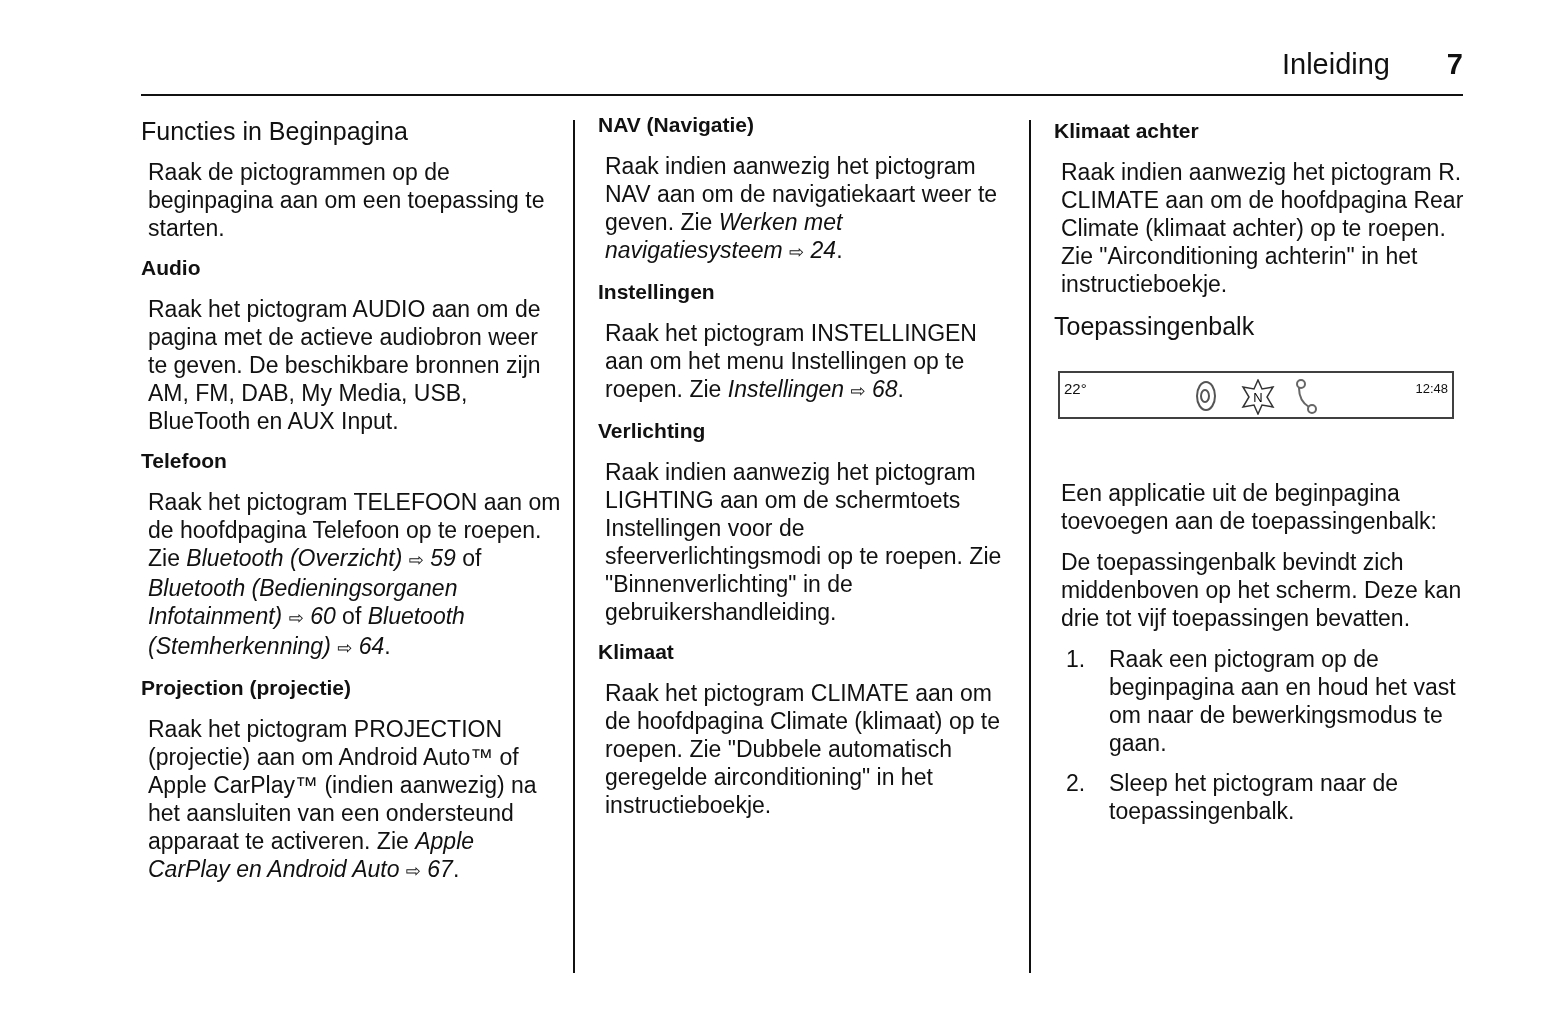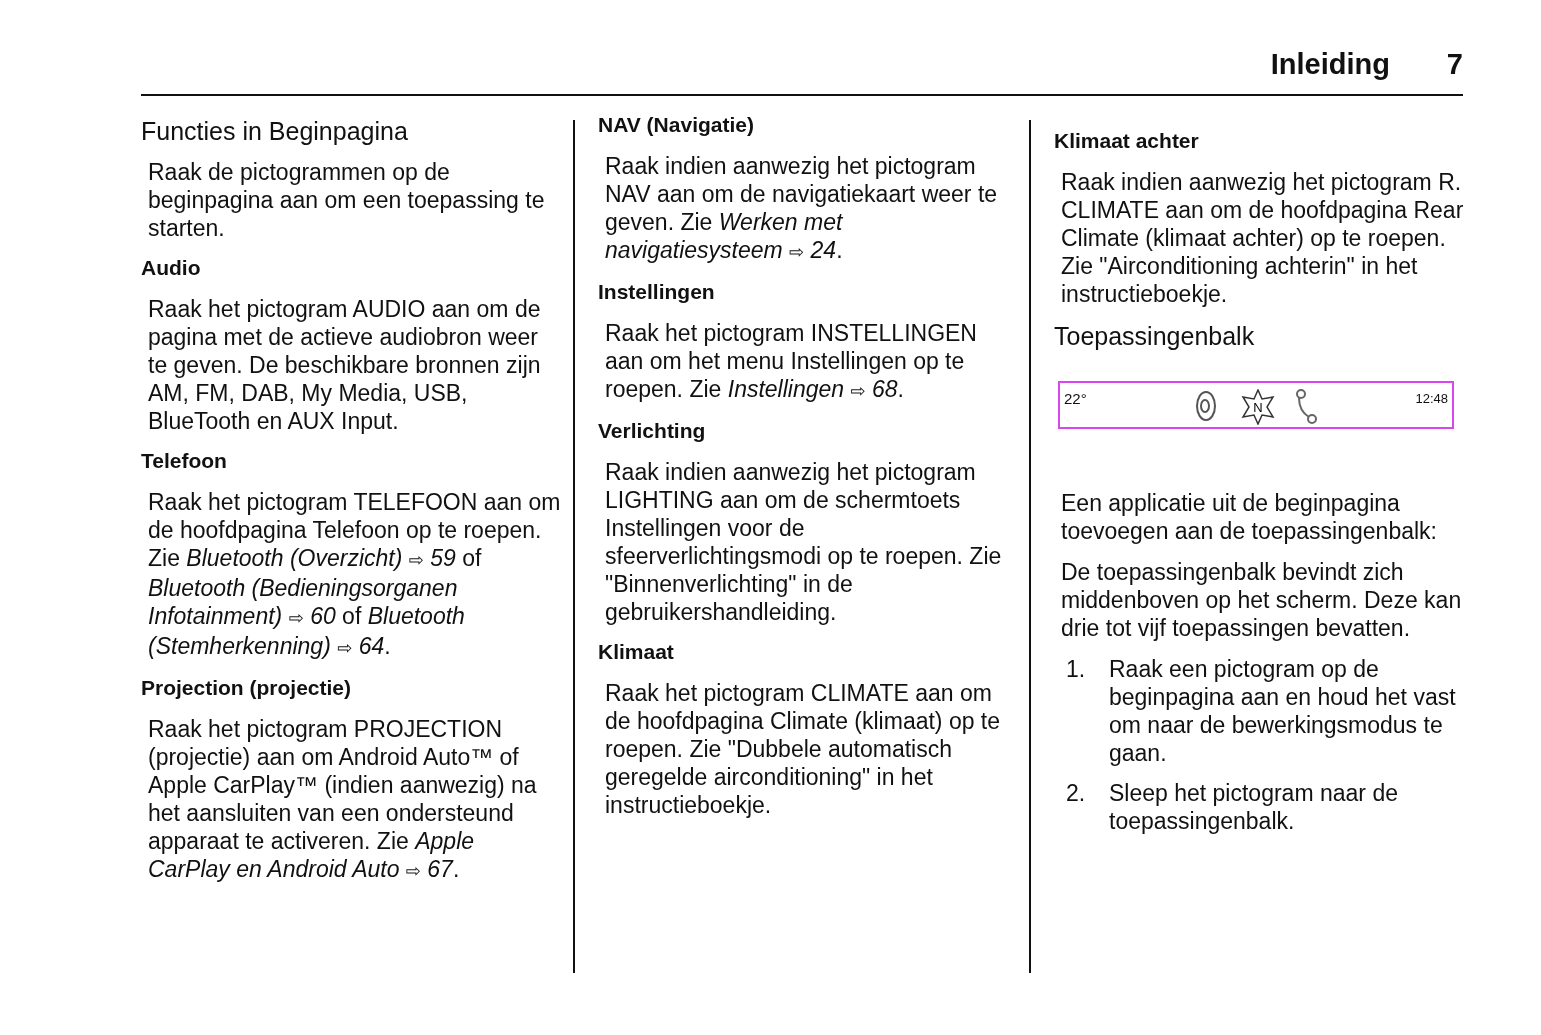--- a/index.html
+++ b/index.html
@@ -1,31 +1,31 @@
 <!DOCTYPE html>
 <html><head>
 <meta charset="utf-8">
 <style>
   html, body { margin:0; padding:0; background:#fff; }
   body { width:1541px; height:1035px; position:relative; overflow:hidden;
          font-family:"Liberation Sans", sans-serif; color:#111; }
   .header { position:absolute; left:141px; right:78px; top:44px; height:50px; border-bottom:2px solid #111; }
-  .header .title { position:absolute; right:73px; top:4px; font-size:29px; font-weight:bold; }
+  .header .title { position:absolute; right:73px; top:4px; font-size:29px; font-weight:normal; }
   .header .pagenum { position:absolute; right:0; top:4px; font-size:29px; font-weight:bold; }
   .col { position:absolute; top:112px; font-size:23px; line-height:28px; }
   .col1 { left:141px; width:420px; }
   .col2 { left:598px; width:420px; }
   .col3 { left:1054px; width:420px; }
   .vrule { position:absolute; top:120px; height:853px; width:2px; background:#111; }
   h2 { font-size:25px; font-weight:normal; margin:4px 0 12px 0; line-height:30px; }
   h3 { font-size:21px; font-weight:bold; margin:0 0 14px 0; line-height:26px; }
   p { margin:0 0 13px 7px; }
   .ref { font-size:18px; }
   i { font-style:italic; }
-  .bar { position:relative; width:392px; height:44px; border:2px solid #d946ef; margin:30px 0 60px 4px; }
+  .bar { position:relative; width:392px; height:44px; border:2px solid #404040; margin:30px 0 60px 4px; }
   .bar .temp { position:absolute; left:4px; top:2px; font-size:15px; }
   .bar .clock { position:absolute; right:4px; top:2px; font-size:13px; }
   .bar .ico { position:absolute; top:6px; }
   ol { margin:0; padding:0; list-style:none; }
   ol li { position:relative; padding-left:55px; margin-bottom:12px; }
   ol li .n { position:absolute; left:12px; }
 </style>
 </head>
 <body>
 
@@ -53,21 +53,21 @@
   <p><span>Raak indien aanwezig het pictogram NAV aan om de navigatiekaart weer te geven. Zie </span><i>Werken met navigatiesysteem</i> <span class="ref">⇨</span> <i>24</i>.</p>
   <h3>Instellingen</h3>
   <p><span>Raak het pictogram INSTELLINGEN aan om het menu Instellingen op te roepen. Zie </span><i>Instellingen</i> <span class="ref">⇨</span> <i>68</i>.</p>
   <h3>Verlichting</h3>
   <p>Raak indien aanwezig het pictogram LIGHTING aan om de schermtoets Instellingen voor de sfeerverlichtingsmodi op te roepen. Zie "Binnenverlichting" in de gebruikershandleiding.</p>
   <h3>Klimaat</h3>
   <p>Raak het pictogram CLIMATE aan om de hoofdpagina Climate (klimaat) op te roepen. Zie "Dubbele automatisch geregelde airconditioning" in het instructieboekje.</p>
 </div>
 
 <div class="col col3">
-  <h3 style="margin-top:16px">Klimaat achter</h3>
+  <h3 style="margin-top:6px">Klimaat achter</h3>
   <p>Raak indien aanwezig het pictogram R. CLIMATE aan om de hoofdpagina Rear Climate (klimaat achter) op te roepen. Zie "Airconditioning achterin" in het instructieboekje.</p>
   <h2>Toepassingenbalk</h2>
   <div class="bar">
     <span class="temp">22°</span>
     <svg class="ico" style="left:130px" width="30" height="34" viewBox="0 0 30 34">
         <ellipse cx="16" cy="17" rx="9" ry="14" fill="none" stroke="#555" stroke-width="2"></ellipse>
         <ellipse cx="15" cy="17" rx="4" ry="6" fill="none" stroke="#555" stroke-width="2"></ellipse>
       </svg>
     <svg class="ico" style="left:180px" width="36" height="36" viewBox="0 0 36 36">
         <polygon points="18,1 22,10 33,8 27,18 33,28 22,26 18,35 14,26 3,28 9,18 3,8 14,10" fill="none" stroke="#333" stroke-width="1.5"></polygon>

